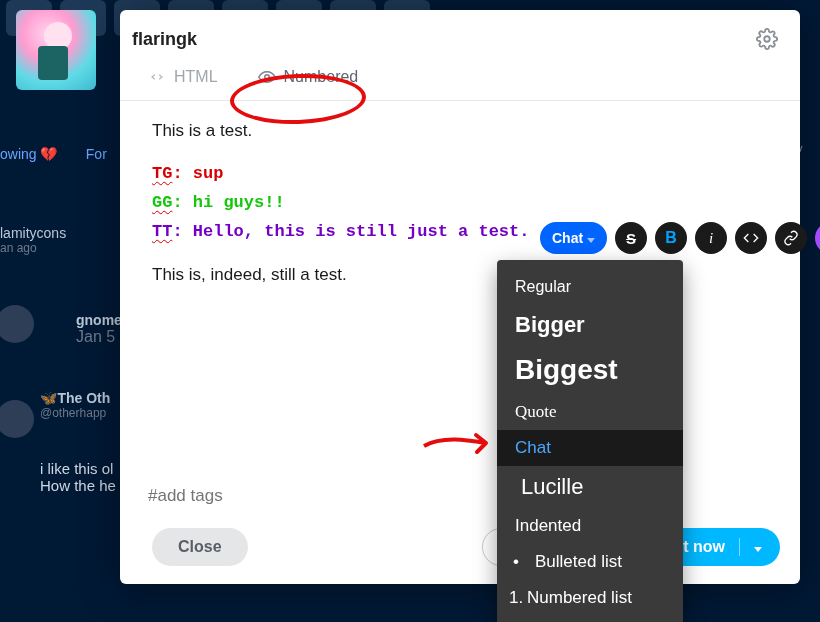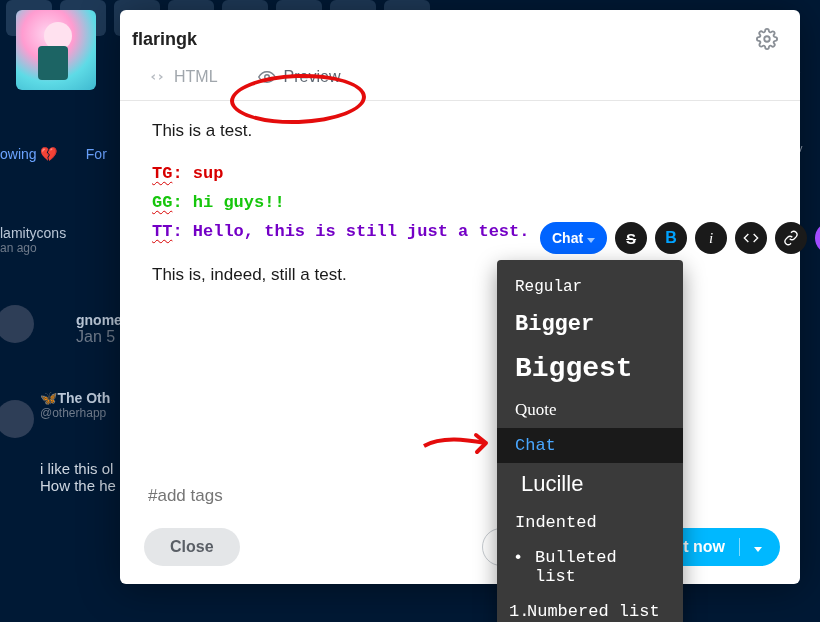--- a/index.html
+++ b/index.html
@@ -70,21 +70,21 @@
   .gg-name .sq { text-decoration: underline wavy #d80000 1px; text-underline-offset:3px; }
   .tt { color:#7400c6; }
 
   .tags-row { padding:6px 24px 10px 28px; }
   .tags-input {
     border:none; font-size:17px; color:#9da4ab; outline:none; background:transparent; width:200px;
   }
 
   .footer {
     display:flex; align-items:center; justify-content:space-between;
-    padding:12px 20px 18px 24px;
+    padding:12px 20px 18px 32px;
   }
   .btn-close {
     background:#e4e6e8; color:#5a5f66; border:none; border-radius:22px;
     padding:10px 26px; font-size:16px; font-weight:600; cursor:pointer;
   }
   .audience {
     border:1px solid #c7ccd1; border-radius:22px; padding:9px 14px 9px 20px;
     font-size:16px; color:#3b3f44; display:inline-flex; align-items:center; gap:10px; background:#fff; cursor:pointer;
   }
   .audience .caret { width:16px; height:16px; border:1px solid #c7ccd1; border-radius:50%; display:inline-flex; align-items:center; justify-content:center;}
@@ -115,21 +115,21 @@
   .pill.italic { font-style:italic; font-family:Georgia,serif;}
   .pill.purple { background:#a24cff; }
   .pill svg { width:16px; height:16px; }
 
   
   .dropdown {
     position:absolute; top:260px; left:497px; width:186px; background:#3a3a3a; color:#fff;
     border-radius:4px; z-index:50; padding:10px 0 12px 0; font-size:17px;
     box-shadow:0 8px 22px rgba(0,0,0,.4);
   }
-  .dropdown .item { padding:8px 18px; cursor:pointer;font-family:Liberation Mono, monospace; }
+  .dropdown .item { padding:8px 18px; cursor:pointer; }
   .dropdown .item.sel { background:#1a1a1a; color:#49a7ff; }
   .dropdown .regular { font-size:16px; }
   .dropdown .bigger  { font-size:22px; font-weight:600; }
   .dropdown .biggest { font-size:28px; font-weight:700; }
   .dropdown .quote   { font-family:Georgia,serif; }
   .dropdown .lucille { font-family:Liberation Sans, sans-serif; font-size:22px;padding-left:24px; }
   .dropdown .indent  { }
   .dropdown .bullet  { padding-left:38px; position:relative;}
   .dropdown .bullet::before{content:"•"; position:absolute; left:16px;}
   .dropdown .number  { padding-left:30px; position:relative;}
@@ -209,21 +209,21 @@
       <svg viewBox="0 0 24 24" fill="#b5bac0">
           <path d="M9 8l-5 4 5 4v-2.5L6.5 12 9 10.5V8zm6 0v2.5l2.5 1.5L15 13.5V16l5-4-5-4z"></path>
         </svg>
       <span>HTML</span>
     </div>
     <div class="tab active">
       <svg viewBox="0 0 24 24" fill="none" stroke="#7a828b" stroke-width="2">
           <path d="M1 12s4-7 11-7 11 7 11 7-4 7-11 7S1 12 1 12z"></path>
           <circle cx="12" cy="12" r="3"></circle>
         </svg>
-      <span>Preview</span>
+      <span>Numbered</span>
     </div>
   </div>
 
   <div class="post-body">
     <p>This is a test.</p>
     <div style="height:14px"></div>
     <p class="mono">
       <span class="tg sq-red">TG</span><span class="tg">: </span><span class="tg">sup</span>
     </p>
     <p class="mono">

